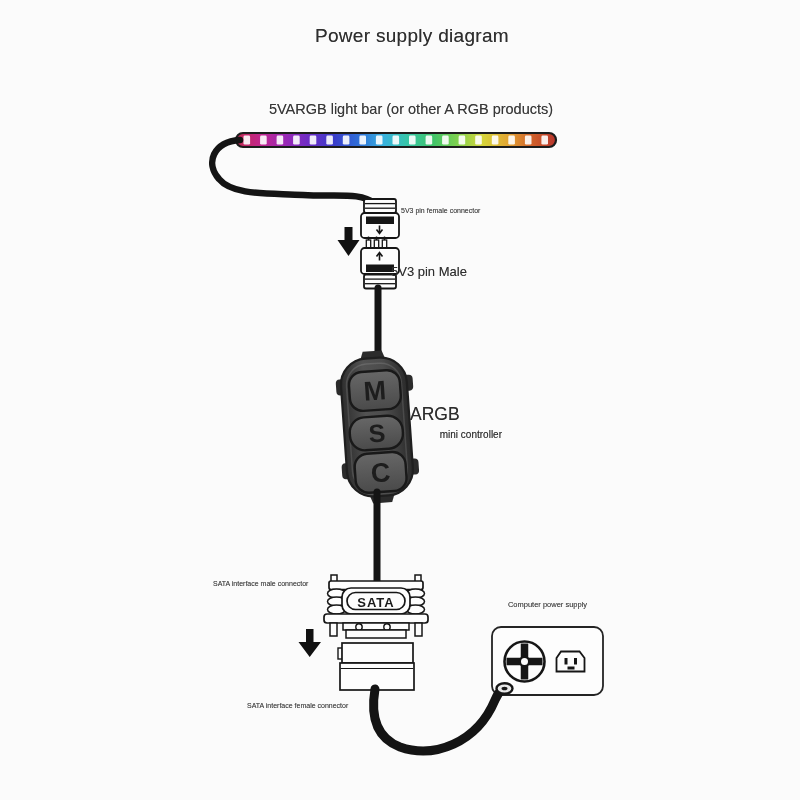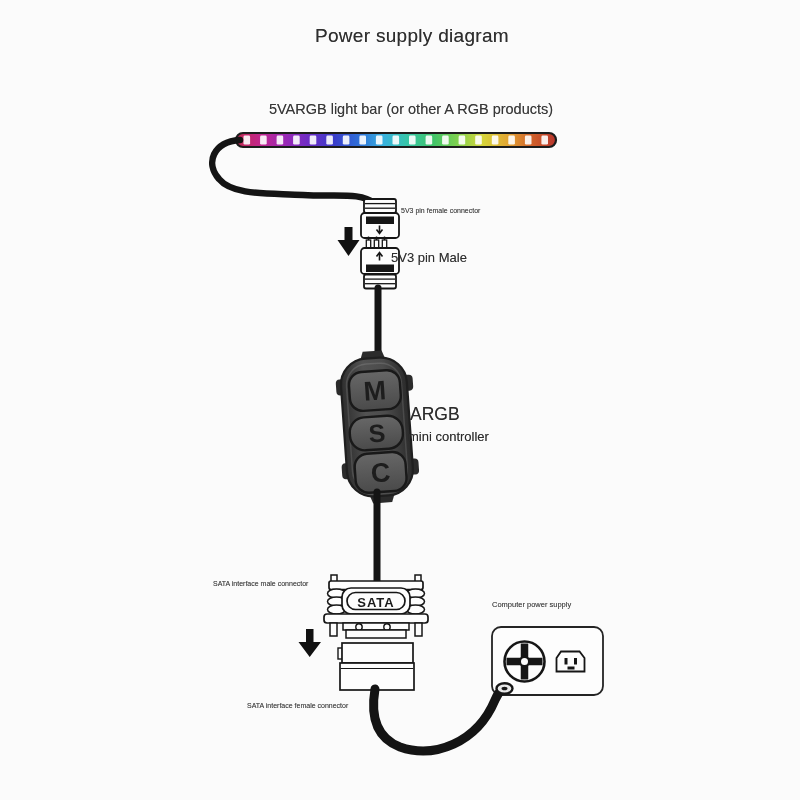--- a/index.html
+++ b/index.html
@@ -18,25 +18,25 @@
     font-size:19px;letter-spacing:.3px;color:#2e2e2e;
     text-shadow:0 0 .5px rgba(40,40,40,.55);
   }
   .lbl-bar{
     left:0;top:101px;width:822px;text-align:center;
     font-size:14.5px;color:#383838;
     text-shadow:0 0 .4px rgba(40,40,40,.5);
   }
   .lbl-tiny{font-size:7px;color:#4a4a4a;text-shadow:0 0 .5px rgba(70,70,70,.6);}
   .lbl-5v3-female{left:401px;top:207px;}
-  .lbl-5v3-male{left:391px;top:250px;font-size:13px;color:#2f2f2f;text-shadow:0 0 .4px rgba(40,40,40,.45);}
+  .lbl-5v3-male{left:391px;top:264px;font-size:13px;color:#2f2f2f;text-shadow:0 0 .4px rgba(40,40,40,.45);}
   .lbl-argb{left:410px;top:404px;width:94px;text-align:left;font-size:17.5px;color:#2c2c2c;text-shadow:0 0 .5px rgba(40,40,40,.5);}
-  .lbl-mini{left:408px;top:429px;width:94px;text-align:left;font-size:13px;color:#2c2c2c;text-shadow:0 0 .4px rgba(40,40,40,.45);}
+  .lbl-mini{left:408px;top:429px;width:94px;text-align:right;font-size:10px;color:#2c2c2c;text-shadow:0 0 .4px rgba(40,40,40,.45);}
   .lbl-sata-male{left:213px;top:580px;}
-  .lbl-psu{left:492px;top:600px;width:111px;text-align:left;font-size:7.5px;}
+  .lbl-psu{left:492px;top:600px;width:111px;text-align:center;font-size:7.5px;}
   .lbl-sata-female{left:247px;top:702px;}
 </style>
 </head>
 <body>
 
 <div class="stage">
 
   <svg width="800" height="800" viewBox="0 0 800 800">
     <defs>
       <linearGradient id="lightbar-gradient" x1="0" y1="0" x2="1" y2="0">

